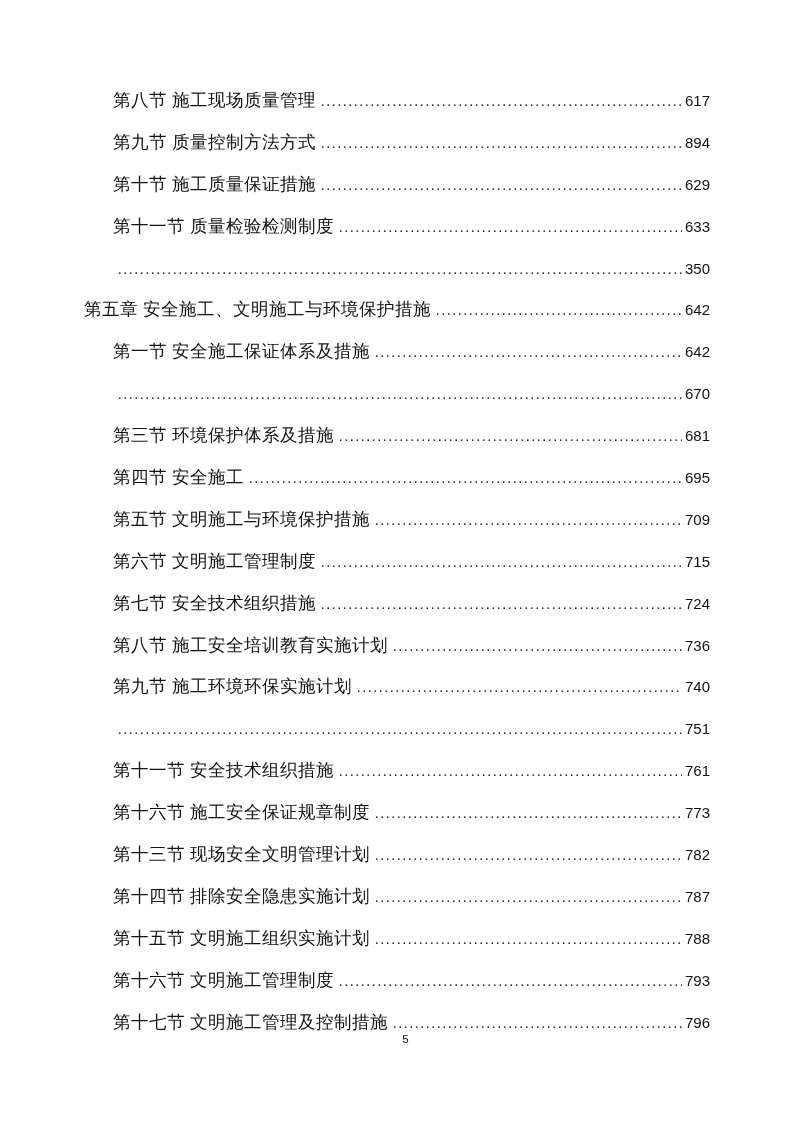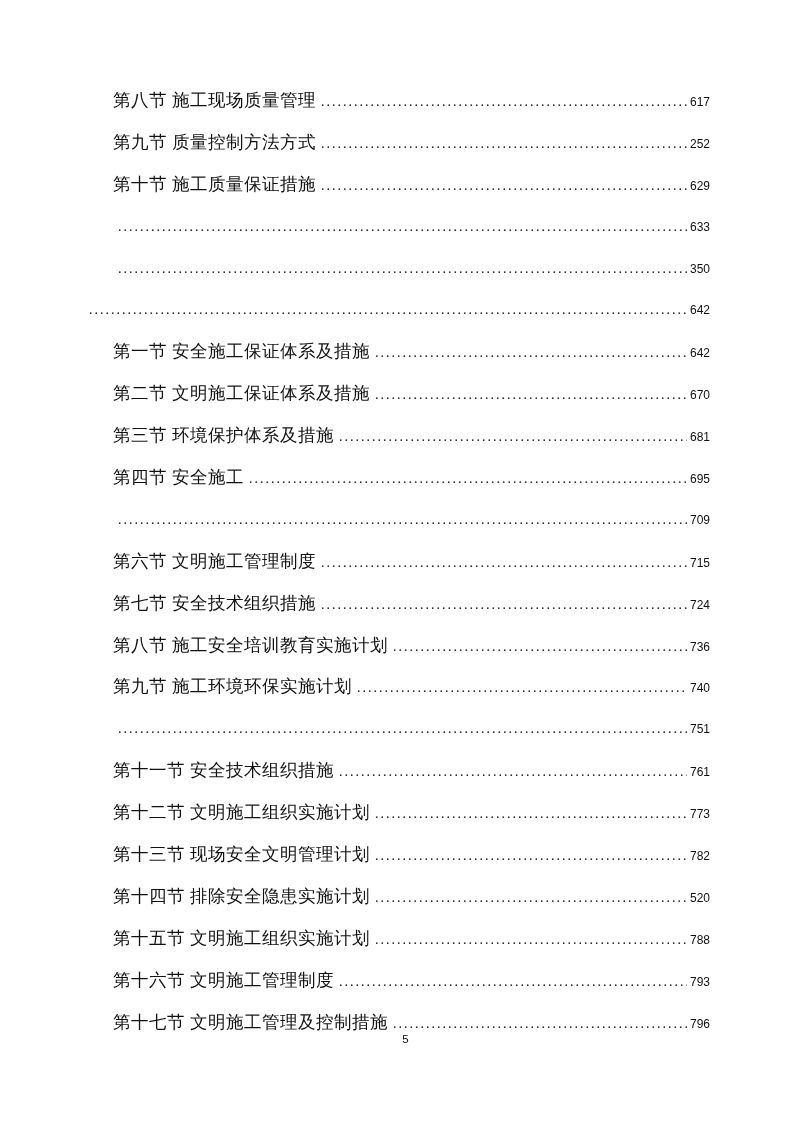--- a/index.html
+++ b/index.html
@@ -43,21 +43,21 @@
     white-space: nowrap;
     font-size: 14px;
     letter-spacing: 2px;
     padding-left: 5px;
     color: #1a1a1a;
     min-width: 20px;
   }
   .toc-page {
     flex: 0 0 auto;
     font-family: "Liberation Sans", "DejaVu Sans", sans-serif;
-    font-size: 12px;
+    font-size: 15px;
     margin-left: 3px;
     color: #111111;
   }
   #footer {
     position: absolute;
     top: 1033px;
     left: 50%;
     transform: translateX(-50%);
     margin-left: 9px;
     font-family: "Liberation Sans", "DejaVu Sans", sans-serif;
@@ -71,60 +71,62 @@
 <div id="page">
   <div id="toc">
       <div class="toc-row section">
     <span class="toc-title">第八节 施工现场质量管理</span>
     <span class="toc-leader">............................................................................................................................................................................................................................</span>
     <span class="toc-page">617</span>
   </div>
       <div class="toc-row section">
     <span class="toc-title">第九节 质量控制方法方式</span>
     <span class="toc-leader">............................................................................................................................................................................................................................</span>
-    <span class="toc-page">252</span>
+    <span class="toc-page">894</span>
   </div>
       <div class="toc-row section">
     <span class="toc-title">第十节 施工质量保证措施</span>
     <span class="toc-leader">............................................................................................................................................................................................................................</span>
     <span class="toc-page">629</span>
   </div>
       <div class="toc-row section">
+    <span class="toc-title">第十一节 质量检验检测制度</span>
     <span class="toc-leader">............................................................................................................................................................................................................................</span>
     <span class="toc-page">633</span>
   </div>
       <div class="toc-row section">
     <span class="toc-leader">............................................................................................................................................................................................................................</span>
     <span class="toc-page">350</span>
   </div>
       <div class="toc-row chapter">
+    <span class="toc-title">第五章 安全施工、文明施工与环境保护措施</span>
     <span class="toc-leader">............................................................................................................................................................................................................................</span>
     <span class="toc-page">642</span>
   </div>
       <div class="toc-row section">
     <span class="toc-title">第一节 安全施工保证体系及措施</span>
     <span class="toc-leader">............................................................................................................................................................................................................................</span>
     <span class="toc-page">642</span>
   </div>
       <div class="toc-row section">
-    <span class="toc-title">第二节 文明施工保证体系及措施</span>
     <span class="toc-leader">............................................................................................................................................................................................................................</span>
     <span class="toc-page">670</span>
   </div>
       <div class="toc-row section">
     <span class="toc-title">第三节 环境保护体系及措施</span>
     <span class="toc-leader">............................................................................................................................................................................................................................</span>
     <span class="toc-page">681</span>
   </div>
       <div class="toc-row section">
     <span class="toc-title">第四节 安全施工</span>
     <span class="toc-leader">............................................................................................................................................................................................................................</span>
     <span class="toc-page">695</span>
   </div>
       <div class="toc-row section">
+    <span class="toc-title">第五节 文明施工与环境保护措施</span>
     <span class="toc-leader">............................................................................................................................................................................................................................</span>
     <span class="toc-page">709</span>
   </div>
       <div class="toc-row section">
     <span class="toc-title">第六节 文明施工管理制度</span>
     <span class="toc-leader">............................................................................................................................................................................................................................</span>
     <span class="toc-page">715</span>
   </div>
       <div class="toc-row section">
     <span class="toc-title">第七节 安全技术组织措施</span>
@@ -144,33 +146,33 @@
       <div class="toc-row section">
     <span class="toc-leader">............................................................................................................................................................................................................................</span>
     <span class="toc-page">751</span>
   </div>
       <div class="toc-row section">
     <span class="toc-title">第十一节 安全技术组织措施</span>
     <span class="toc-leader">............................................................................................................................................................................................................................</span>
     <span class="toc-page">761</span>
   </div>
       <div class="toc-row section">
-    <span class="toc-title">第十二节 文明施工组织实施计划</span>
+    <span class="toc-title">第十六节 施工安全保证规章制度</span>
     <span class="toc-leader">............................................................................................................................................................................................................................</span>
     <span class="toc-page">773</span>
   </div>
       <div class="toc-row section">
     <span class="toc-title">第十三节 现场安全文明管理计划</span>
     <span class="toc-leader">............................................................................................................................................................................................................................</span>
     <span class="toc-page">782</span>
   </div>
       <div class="toc-row section">
     <span class="toc-title">第十四节 排除安全隐患实施计划</span>
     <span class="toc-leader">............................................................................................................................................................................................................................</span>
-    <span class="toc-page">520</span>
+    <span class="toc-page">787</span>
   </div>
       <div class="toc-row section">
     <span class="toc-title">第十五节 文明施工组织实施计划</span>
     <span class="toc-leader">............................................................................................................................................................................................................................</span>
     <span class="toc-page">788</span>
   </div>
       <div class="toc-row section">
     <span class="toc-title">第十六节 文明施工管理制度</span>
     <span class="toc-leader">............................................................................................................................................................................................................................</span>
     <span class="toc-page">793</span>

